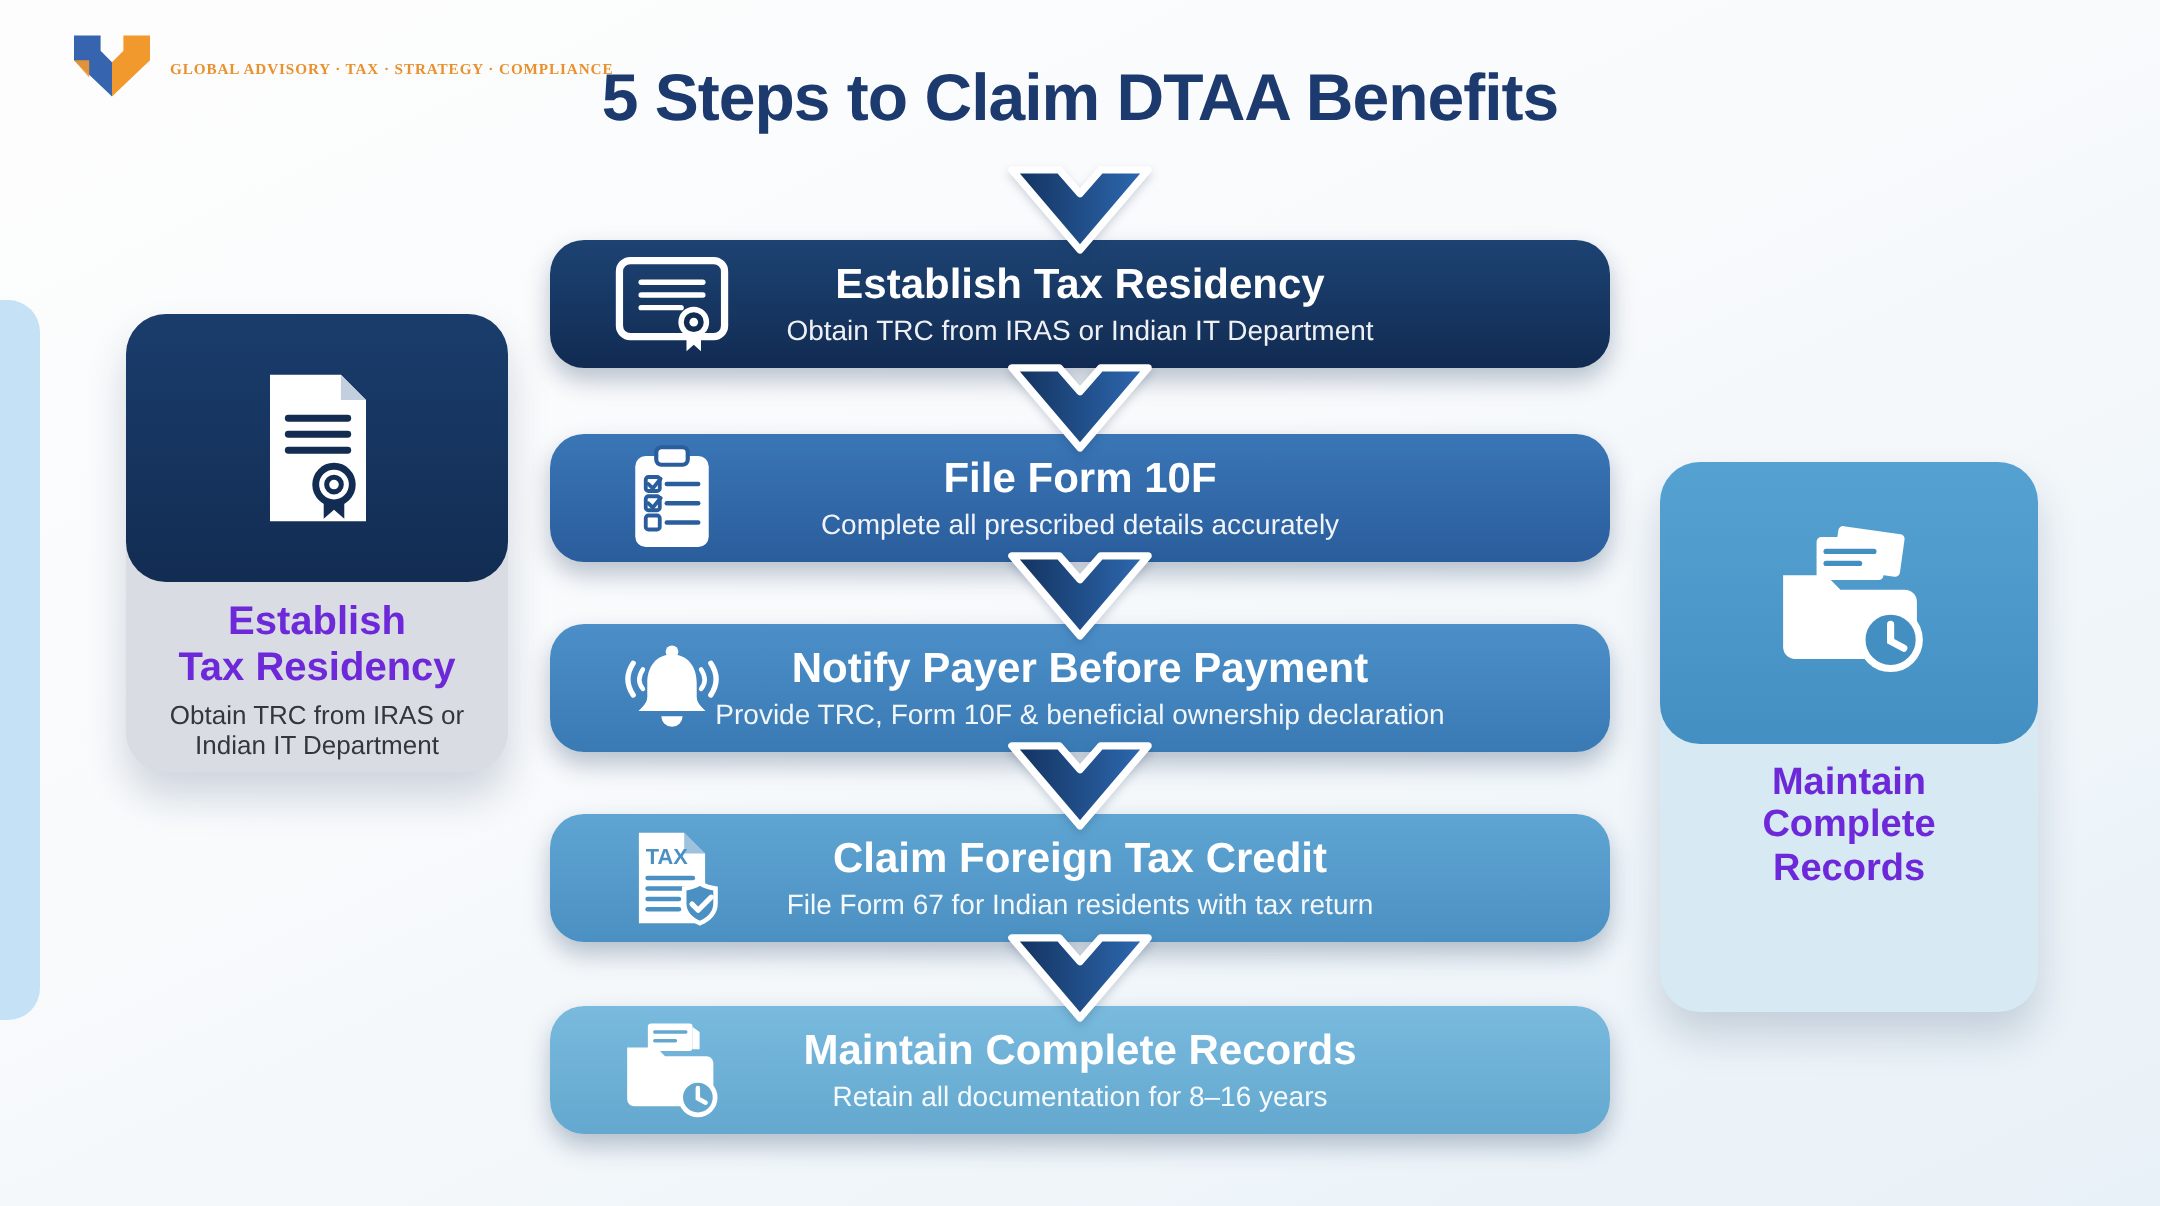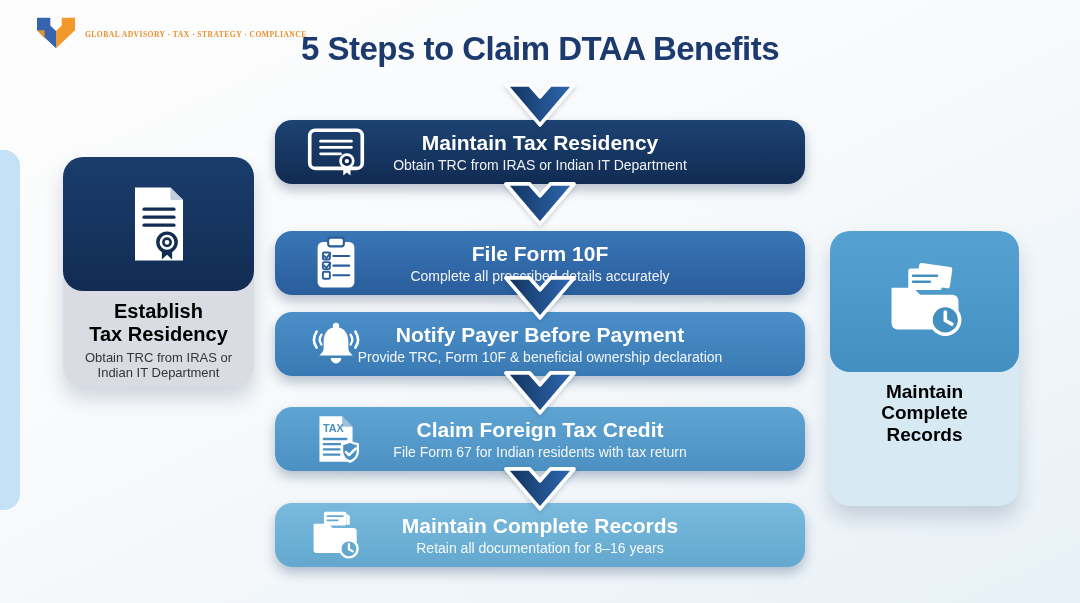--- a/index.html
+++ b/index.html
@@ -30,21 +30,21 @@
   .step-title{color:#fff;font-weight:bold;font-size:21px;line-height:1.1;}
   .step-sub{color:rgba(255,255,255,.93);font-size:14px;line-height:1.15;}
   
   .card{position:absolute;border-radius:20px;box-shadow:0 12px 20px rgba(16,43,82,.18);text-align:center;}
   .card-icon-panel{border-radius:20px;display:flex;align-items:center;justify-content:center;}
   .left-card{left:63px;top:157px;width:191px;height:229px;background:#d9dce2;}
   .left-card .card-icon-panel{height:134px;}
   .right-card{left:830px;top:231px;width:189px;height:275px;background:#d7e9f3;}
   .right-card .card-icon-panel{height:141px;}
   .card-text{padding:9px 10px 0 10px;}
-  .card-title{font-weight:bold;color:#000000;font-size:20px;line-height:1.14;}
+  .card-title{font-weight:bold;color:#6d28d9;font-size:20px;line-height:1.14;}
   .right-card .card-title{font-size:19px;max-width:122px;margin:0 auto;line-height:1.12;}
   .card-sub{color:#33363c;font-size:13px;line-height:1.22;margin-top:4px;}
 </style>
 </head>
 <body>
 
 <div class="canvas">
 
   <svg width="0" height="0" aria-hidden="true">
       <defs>
@@ -96,27 +96,27 @@
         <rect x="3" y="4" width="58" height="42" rx="6" fill="none" stroke="#fff" stroke-width="4"></rect>
         <line x1="15" y1="16" x2="49" y2="16" stroke="#fff" stroke-width="3" stroke-linecap="round"></line>
         <line x1="15" y1="23" x2="49" y2="23" stroke="#fff" stroke-width="3" stroke-linecap="round"></line>
         <line x1="15" y1="30" x2="37" y2="30" stroke="#fff" stroke-width="3" stroke-linecap="round"></line>
         <path d="M40 44 v10 l4 -3.5 4 3.5 v-10 z" fill="#fff"></path>
         <circle cx="44" cy="38" r="7" style="fill:var(--c)" stroke="#fff" stroke-width="3"></circle>
         <circle cx="44" cy="38" r="2.4" fill="#fff"></circle>
       </svg>
     </span>
     <div class="step-text">
-      <div class="step-title">Maintain Tax Residency</div>
+      <div class="step-title">Establish Tax Residency</div>
       <div class="step-sub">Obtain TRC from IRAS or Indian IT Department</div>
     </div>
   </div>
 
   
-  <div class="step" style="top: 231px; background: linear-gradient(rgb(58, 118, 182), rgb(42, 93, 156)); --c: #2a5d9c;">
+  <div class="step" style="top: 217px; background: linear-gradient(rgb(58, 118, 182), rgb(42, 93, 156)); --c: #2a5d9c;">
     <span class="step-icon">
       <svg width="42" height="56" viewBox="0 0 48 62">
         <rect x="3" y="7" width="42" height="52" rx="6" fill="#fff"></rect>
         <rect x="15" y="2" width="18" height="10" rx="3" fill="#fff" style="stroke:var(--c)" stroke-width="2.4"></rect>
         <rect x="9" y="19" width="8" height="8" rx="1.5" fill="none" style="stroke:var(--c)" stroke-width="2.2"></rect>
         <path d="M10.5 23 l2.5 2.5 l4.5 -5.5" fill="none" style="stroke:var(--c)" stroke-width="2.2" stroke-linecap="round"></path>
         <rect x="9" y="30" width="8" height="8" rx="1.5" fill="none" style="stroke:var(--c)" stroke-width="2.2"></rect>
         <path d="M10.5 34 l2.5 2.5 l4.5 -5.5" fill="none" style="stroke:var(--c)" stroke-width="2.2" stroke-linecap="round"></path>
         <rect x="9" y="41" width="8" height="8" rx="1.5" fill="none" style="stroke:var(--c)" stroke-width="2.2"></rect>
         <line x1="21" y1="23" x2="39" y2="23" style="stroke:var(--c)" stroke-width="2.5" stroke-linecap="round"></line>

